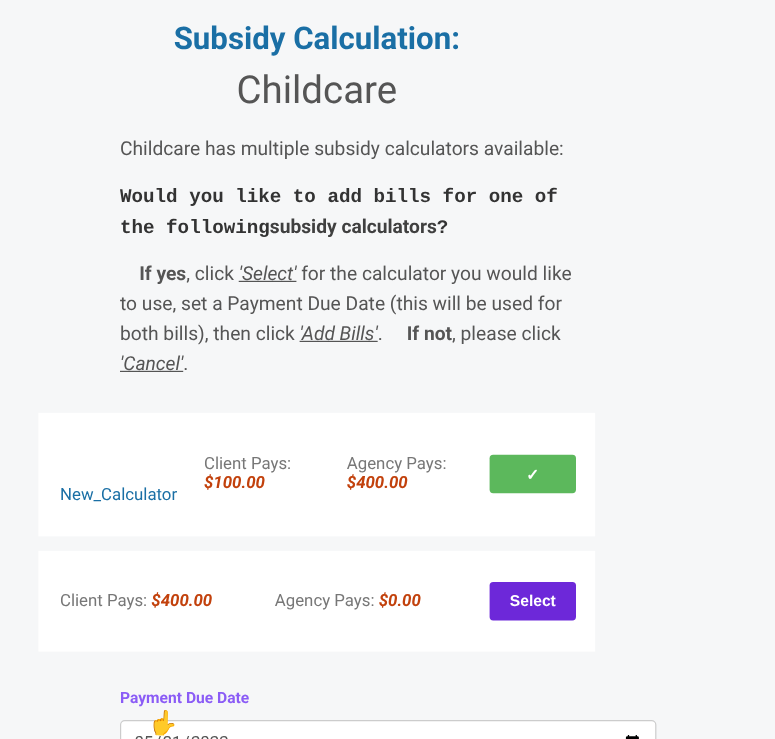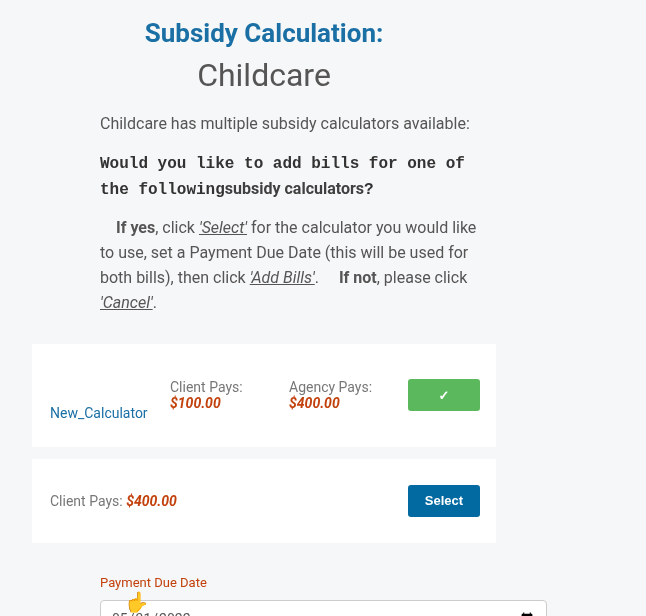--- a/index.html
+++ b/index.html
@@ -80,28 +80,28 @@
     display: flex;
     align-items: center;
     justify-content: center;
     font-size: 13px;
     font-weight: 700;
     color: #fff;
     cursor: pointer;
     border: none;
   }
   .selected-btn { background: #5cb85c; }
-  .select-btn { background: #0369a1; }
+  .select-btn { background: #6d28d9; }
   .form-area {
     padding: 20px 44px 0 100px;
   }
   .form-label {
     font-size: 13px;
-    font-weight: 400;
-    color: #c2410c;
+    font-weight: 700;
+    color: #8b5cf6;
     margin-bottom: 10px;
   }
   .date-input {
     width: 447px;
     height: 38px;
     border: 1px solid #ccc;
     border-radius: 4px;
     padding: 0 10px;
     font-size: 14px;
     color: #555;
@@ -176,20 +176,24 @@
       </div>
       <button class="selected-btn">
         <span>✓</span>
       </button>
     </div>
 
     <div class="calc-row">
       <div class="calc-col">
         <span class="label">Client Pays:</span>
         <span class="amt">$400.00</span>
+      </div>
+      <div class="calc-col">
+        <span class="label">Agency Pays:</span>
+        <span class="amt">$0.00</span>
       </div>
       <button class="select-btn">Select</button>
     </div>
   </div>
 
   <div class="form-area">
     <div class="form-label">Payment Due Date</div>
     <input type="date" class="date-input" value="2022-05-31" style="">
     <div class="actions">
       <button class="btn-primary">Add Bills</button>

